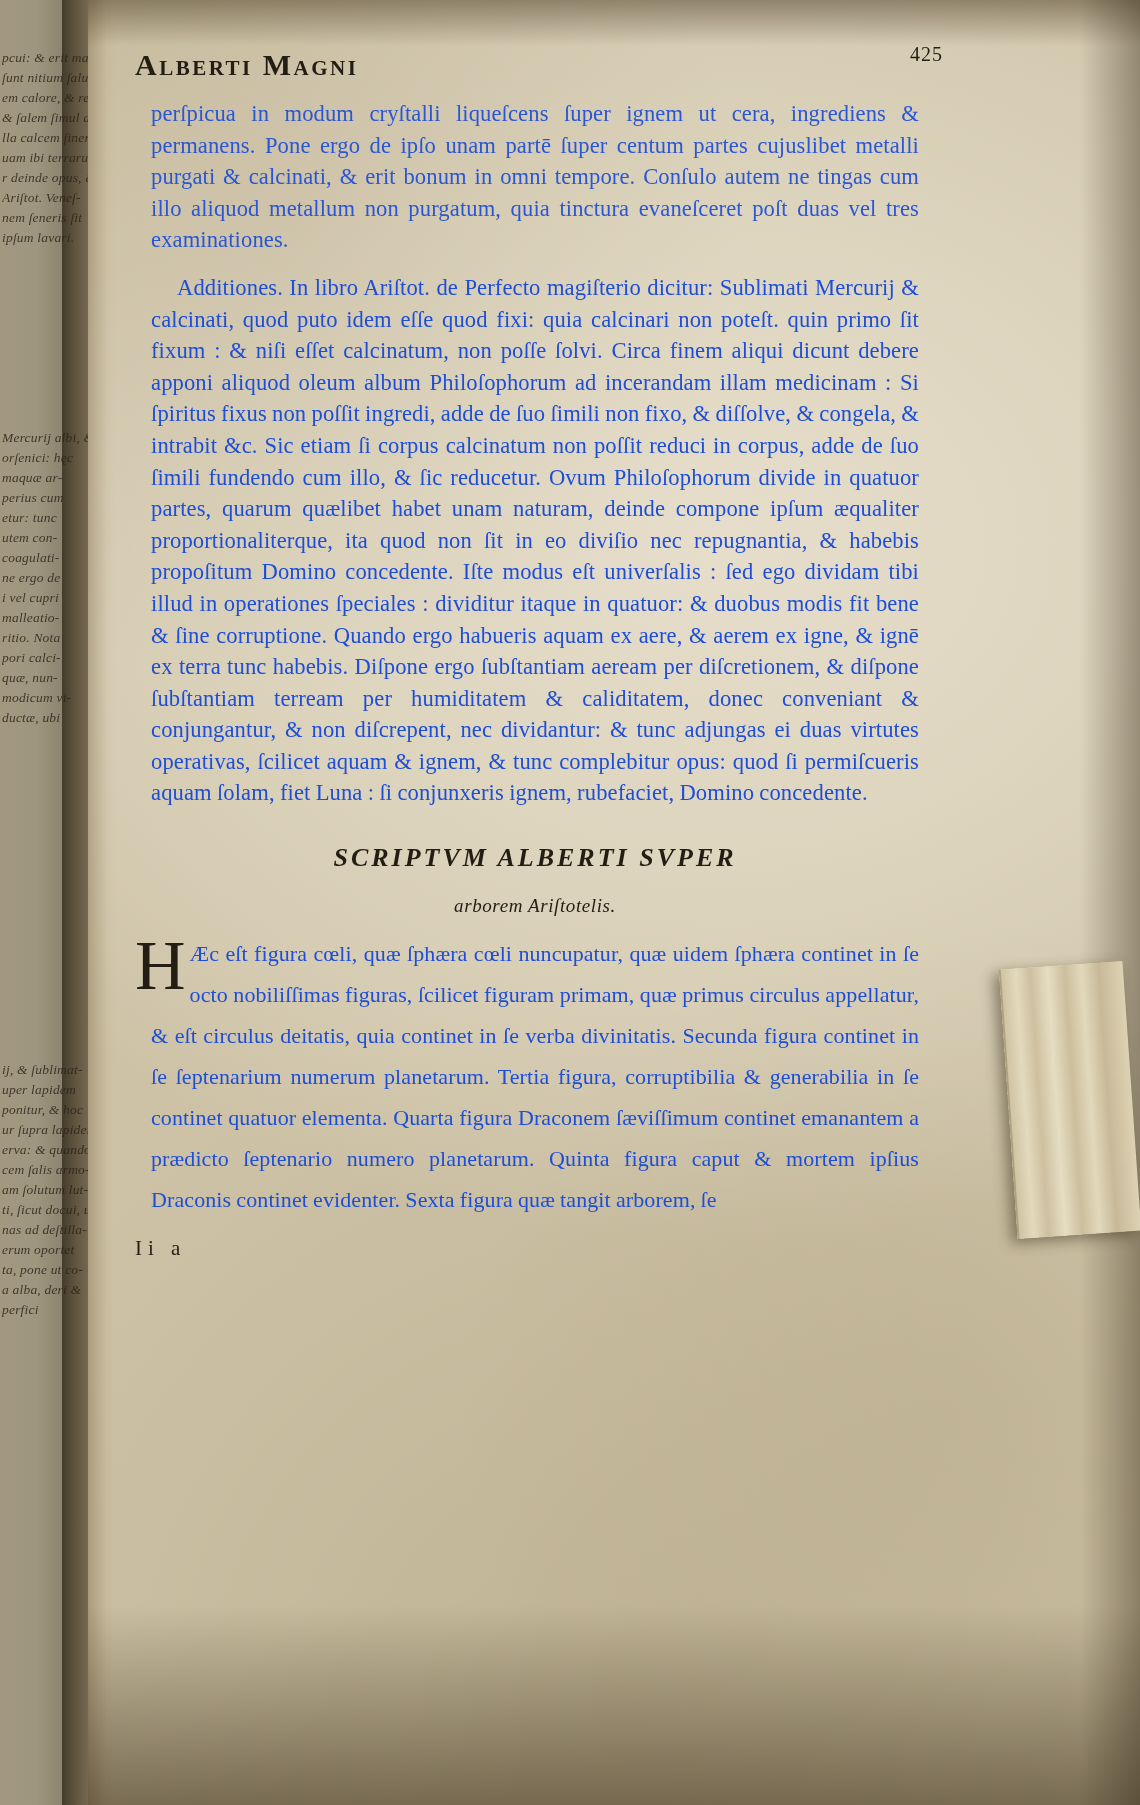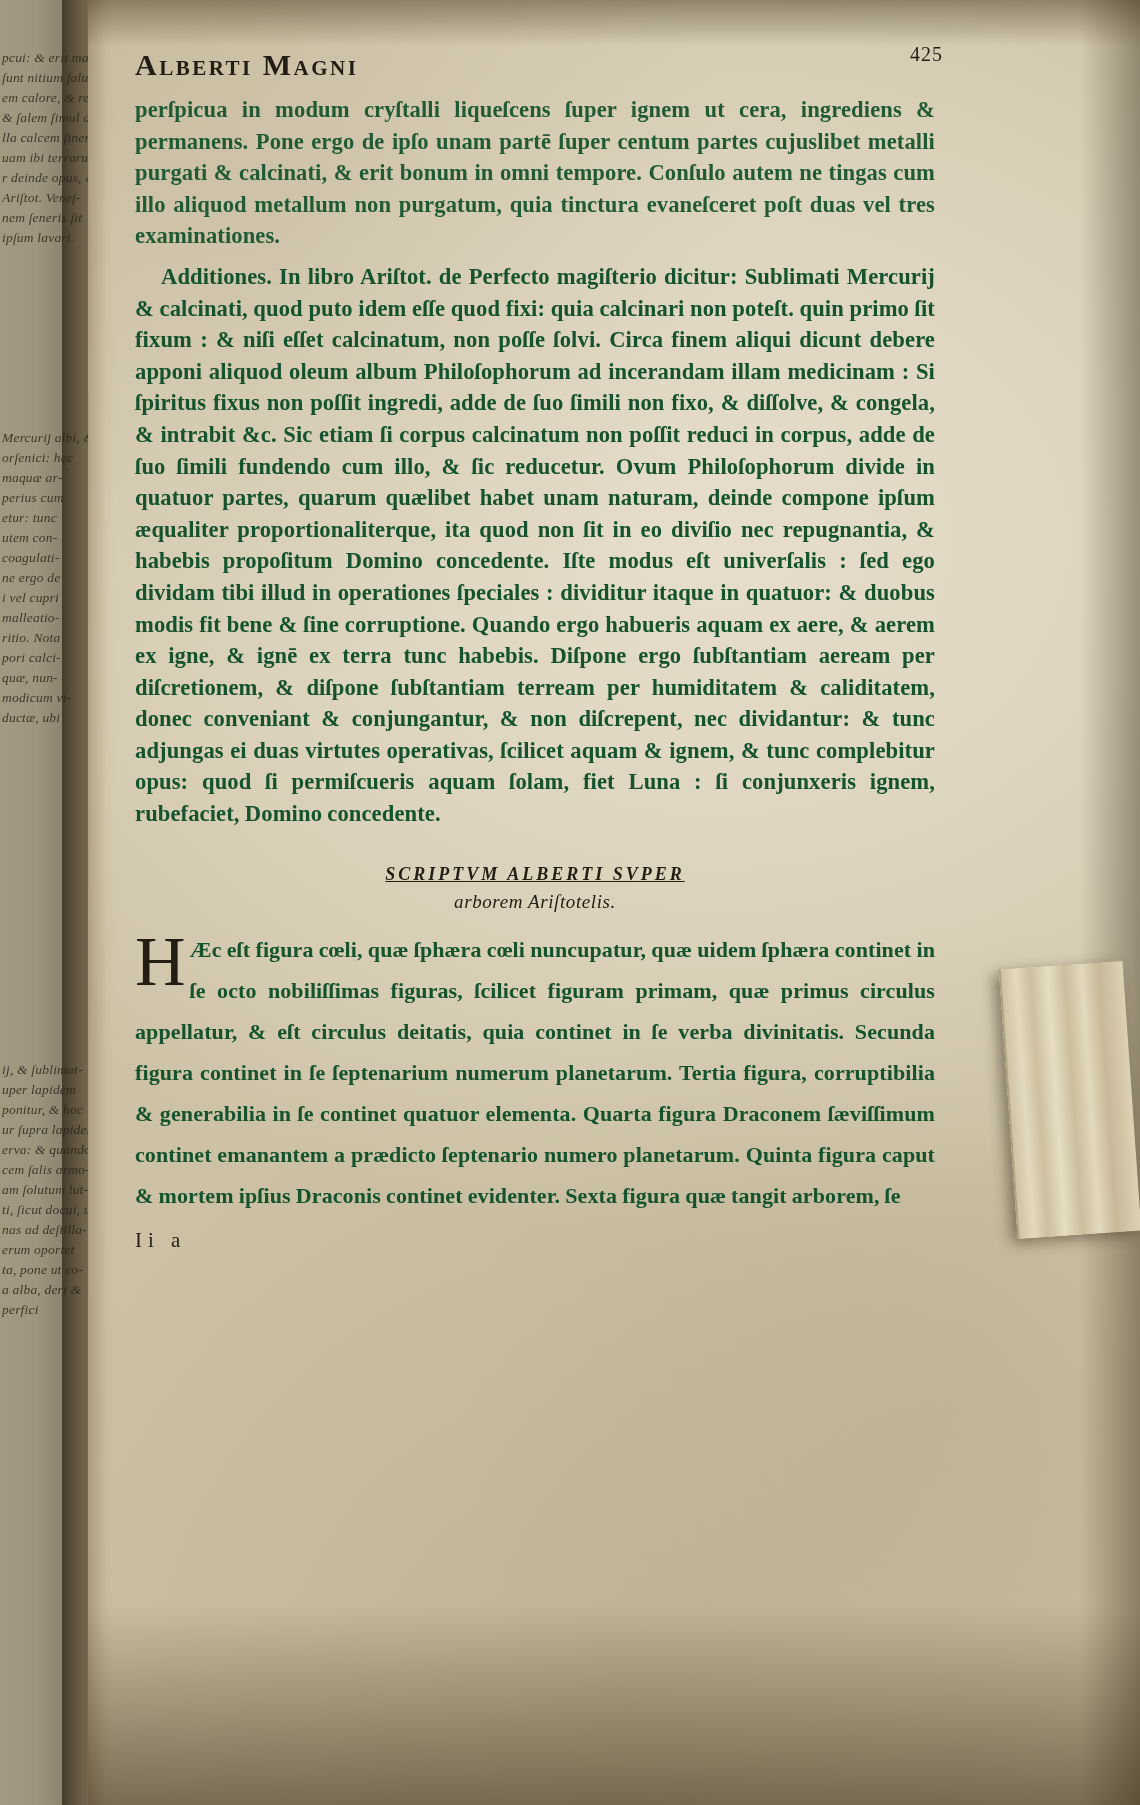--- a/index.html
+++ b/index.html
@@ -121,51 +121,49 @@
   }
   .running-head .folio {
     position: absolute;
     right: -8px;
     bottom: 16px;
     font-size: 20px;
     letter-spacing: 1px;
   }
 
   p.body {
-    margin: 0;
+    margin: 16px;
     font-size: 22.6px;
     line-height: 31.6px;
     text-align: justify;
     text-justify: inter-word;
     word-spacing: -0.5px;
     letter-spacing: 0.1px;
-    color: #14532d;
-    font-weight: bold;
+    color: #1d4ed8;
   }
   p.body.indent { text-indent: 26px; }
   p.gap { margin-top: 9px; }
 
   .heading {
     text-align: center;
     margin-top: 34px;
     margin-bottom: 4px;
   }
   .heading .h-main {
     font-style: italic;
-    font-size: 18px;
+    font-size: 26px;
     letter-spacing: 3px;
     font-weight: 600;
-    text-decoration: underline;
   }
   .heading .h-sub {
     display: block;
     font-style: italic;
     font-size: 19px;
     letter-spacing: .6px;
-    margin-top: 6px;
+    margin-top: 22px;
   }
 
   .dropcap-block {
     margin-top: 16px;
     position: relative;
     min-height: 70px;
   }
   .dropcap {
     float: left;
     font-size: 70px;

